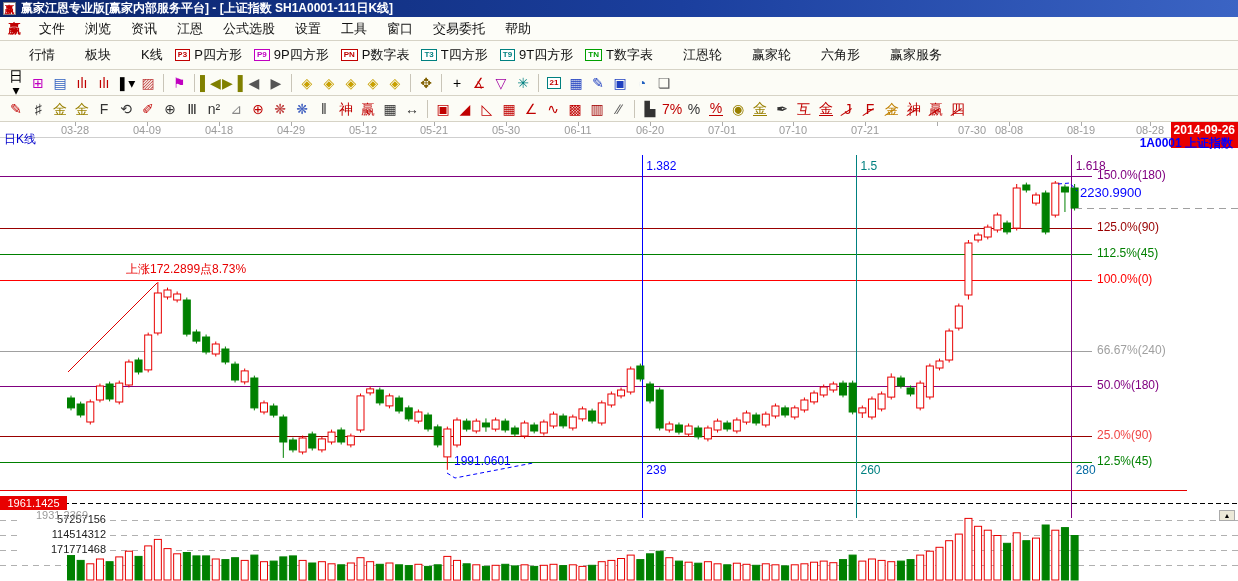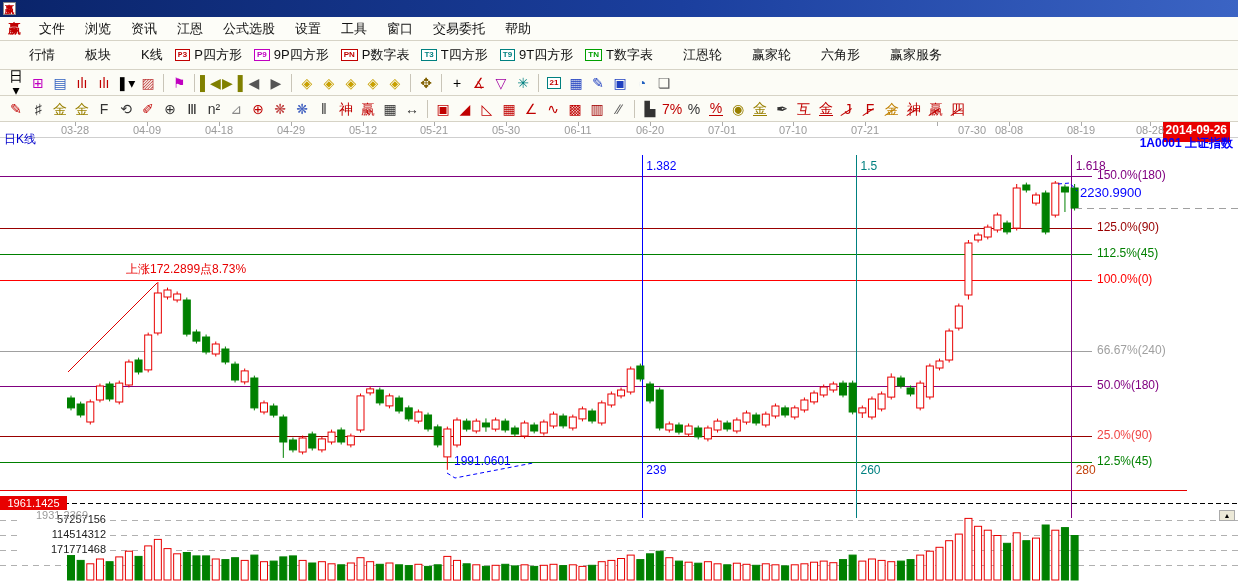--- a/index.html
+++ b/index.html
@@ -38,21 +38,21 @@
     background:currentColor; transform:rotate(-33deg); transform-origin:left bottom; }
   .undl { border-bottom:1px solid currentColor; }
 
   
   .chart-region { position:absolute; left:0; top:122px; width:1238px; height:459px; background:#fff; }
   #chart-svg { position:absolute; left:0; top:0; }
   .date-strip { position:absolute; left:0; top:0; width:1238px; height:16px;
     border-bottom:1px solid #cfcfcf; background:#fff; }
   .date-label { position:absolute; top:2px; font-size:11px; color:#9a9a9a; transform:translateX(-50%); }
   .date-tick { position:absolute; top:0; width:1px; height:4px; background:#aaa; }
-  .date-badge { position:absolute; right:8px; top:0; height:20px; background:#e80000; color:#fff;
+  .date-badge { position:absolute; right:0; top:0; height:26px; background:#e80000; color:#fff;
     font-size:12px; font-weight:bold; padding:1px 3px 0 3px; }
   .lbl { position:absolute; white-space:nowrap; }
   .period-label { left:4px; top:9px; color:#0000cc; font-size:12px; }
   .symbol-label { right:5px; top:13px; color:#0000ff; font-size:12px;font-weight:bold; }
   .rise-label { color:#e80000; font-size:12px; }
   .low-label { color:#0000ff; font-size:12px; }
   .last-label { color:#0000ff; font-size:13px; }
   .level-label { font-size:12px; left:1097px; }
   .tl-label { font-size:12px; }
   .price-badge { left:0; top:374px; width:67px; background:#e80000; color:#fff; font-size:11px;
@@ -60,20 +60,21 @@
   .price-badge2 { left:12px; top:387px; color:#9a9a9a; font-size:11px;margin-left:24px; }
   .vol-label { width:88px; text-align:right; left:18px; font-size:11px; color:#202020; background:#fff; }
   .scroll-up { left:1219px; top:388px; width:16px; height:11px; background:#ece9d8;
     border:1px solid #aaa; font-size:7px; line-height:9px; text-align:center; color:#000; }
 </style>
 </head>
 <body>
 
 <div class="titlebar">
   <span class="app-logo">赢</span>
+  <span>赢家江恩专业版[赢家内部服务平台] - [上证指数  SH1A0001-111日K线]</span>
 </div>
 
 <div class="menubar">
   <span class="menu-logo">赢</span>
   <span id="menu-items" style="display:flex;">
       <span class="menu-item">文件</span>
       <span class="menu-item">浏览</span>
       <span class="menu-item">资讯</span>
       <span class="menu-item">江恩</span>
       <span class="menu-item">公式选股</span>
@@ -757,21 +758,21 @@
       <span class="lbl level-label" style="top: 256.005px; color: rgb(128, 0, 128);">50.0%(180)</span>
       <span class="lbl level-label" style="top: 306.005px; color: #ef4444;">25.0%(90)</span>
       <span class="lbl level-label" style="top: 331.985px; color: rgb(0, 128, 0);">12.5%(45)</span>
     </div>
   <div id="timeline-labels">
       <span class="lbl tl-label" style="left: 646.3px; top: 37px; color: rgb(0, 0, 255);">1.382</span>
       <span class="lbl tl-label" style="left: 646.3px; top: 341px; color: rgb(0, 0, 255);">239</span>
       <span class="lbl tl-label" style="left: 860.5px; top: 37px; color: rgb(0, 128, 128);">1.5</span>
       <span class="lbl tl-label" style="left: 860.5px; top: 341px; color: rgb(0, 128, 128);">260</span>
       <span class="lbl tl-label" style="left: 1075.7px; top: 37px; color: rgb(128, 0, 128);">1.618</span>
-      <span class="lbl tl-label" style="left: 1075.7px; top: 341px; color: #c2410c; text-align: center;">280</span>
+      <span class="lbl tl-label" style="left: 1075.7px; top: 341px; color: #0369a1; text-align: center;">280</span>
     </div>
   <div id="vol-labels">
       <span class="lbl vol-label" style="top: 420.997px;">171771468</span>
       <span class="lbl vol-label" style="top: 405.996px;">114514312</span>
       <span class="lbl vol-label" style="top: 390.995px;">57257156</span>
     </div>
 
   <span class="lbl price-badge">1961.1425</span>
   <span class="lbl price-badge2">1931.2369</span>
 

